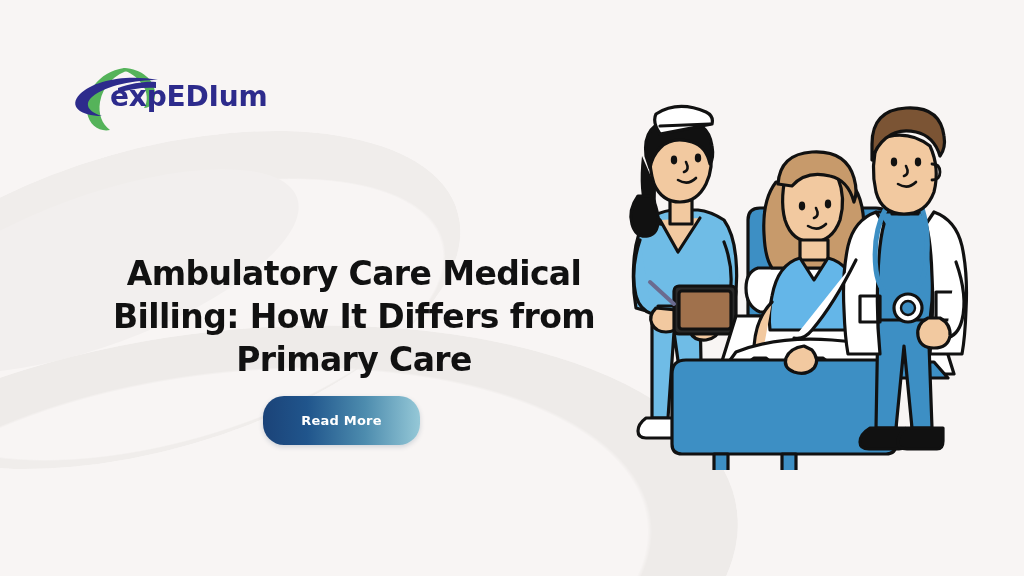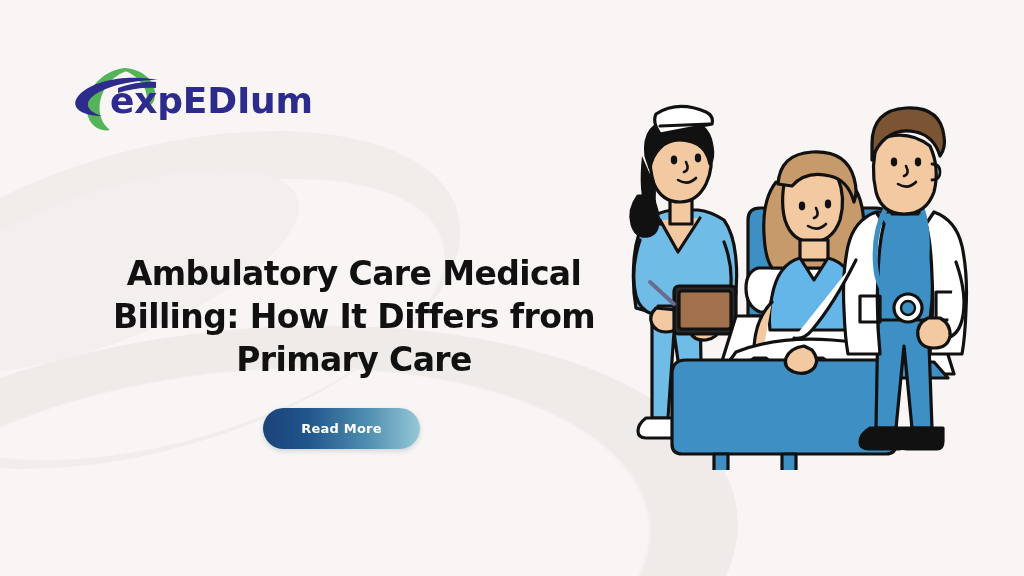--- a/index.html
+++ b/index.html
@@ -63,21 +63,21 @@
     position: absolute;
     left: 58px;
     top: 58px;
     width: 190px;
     height: 76px;
   }
   .logo-wordmark {
     position: absolute;
     left: 52px;
     top: 22px;
-    font-size: 36px;
+    font-size: 28px;
     font-weight: 700;
     letter-spacing: -0.2px;
     color: #2d2b8c;
     font-family: "DejaVu Sans", sans-serif;
   }
 
   
   .headline {
     position: absolute;
     left: 60px;
@@ -90,23 +90,23 @@
     font-weight: 700;
     letter-spacing: -0.6px;
     color: #111111;
     margin: 14px;
   }
 
   
   .cta {
     position: absolute;
     left: 263px;
-    top: 408px;
+    top: 396px;
     width: 157px;
-    height: 41px;
+    height: 49px;
     border: none;
     border-radius: 21px;
     background: linear-gradient(90deg, #1b4378 0%, #20558c 28%, #4d8cae 65%, #95c8d7 100%);
     color: #ffffff;
     font-family: "DejaVu Sans", sans-serif;
     font-size: 13px;
     font-weight: 700;
     letter-spacing: .2px;
     cursor: pointer;
     display: flex;

